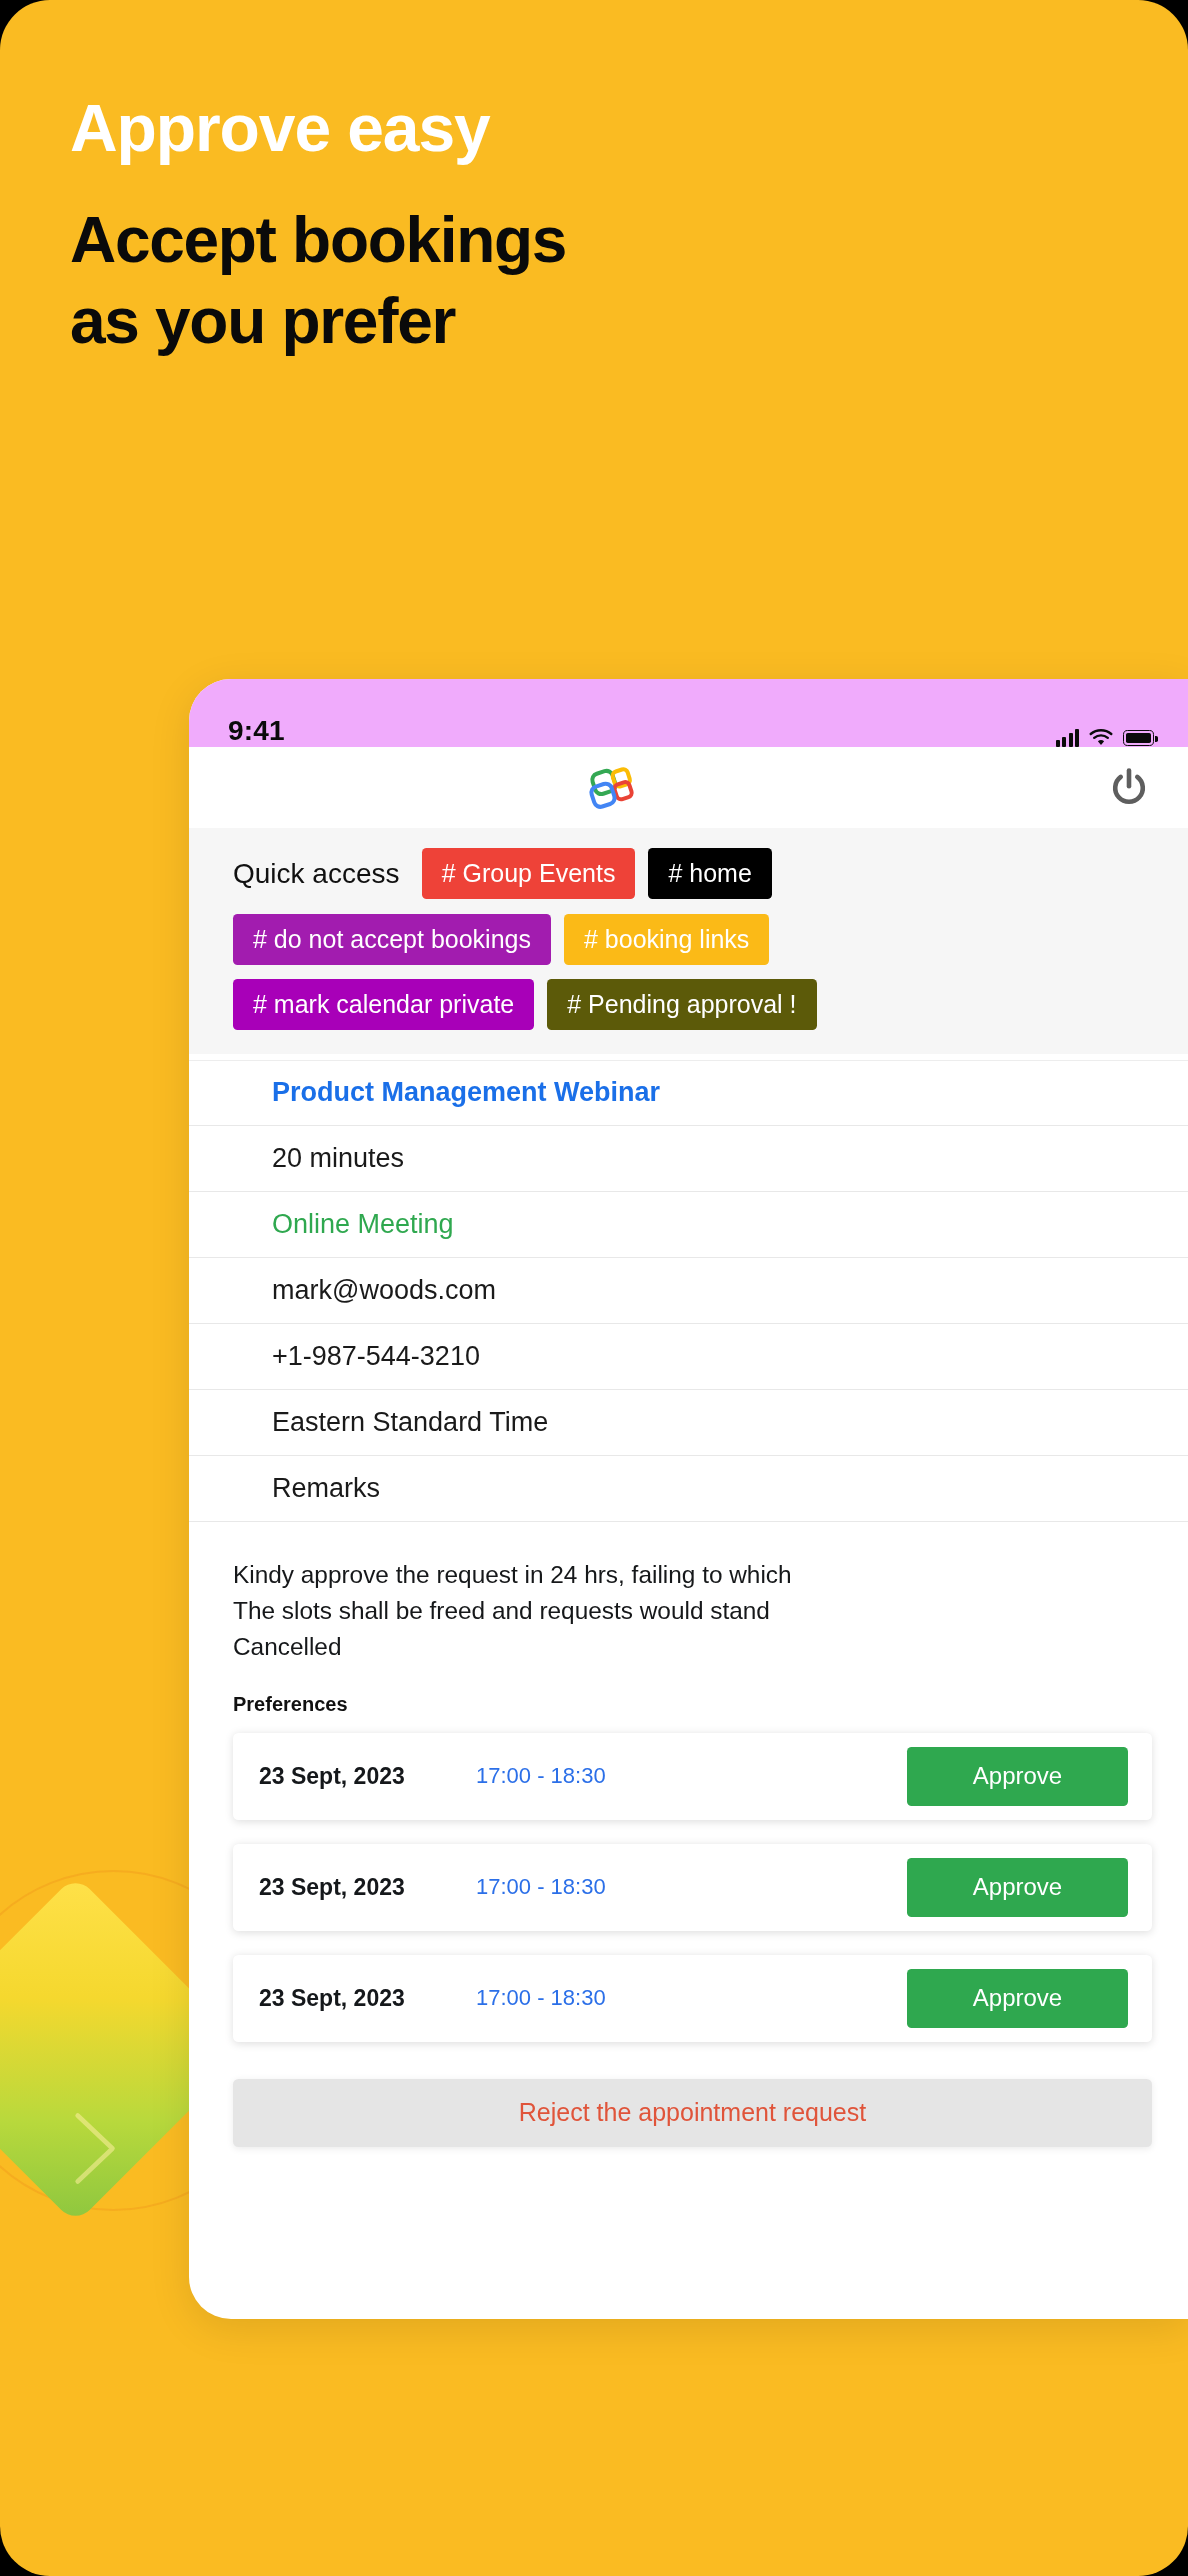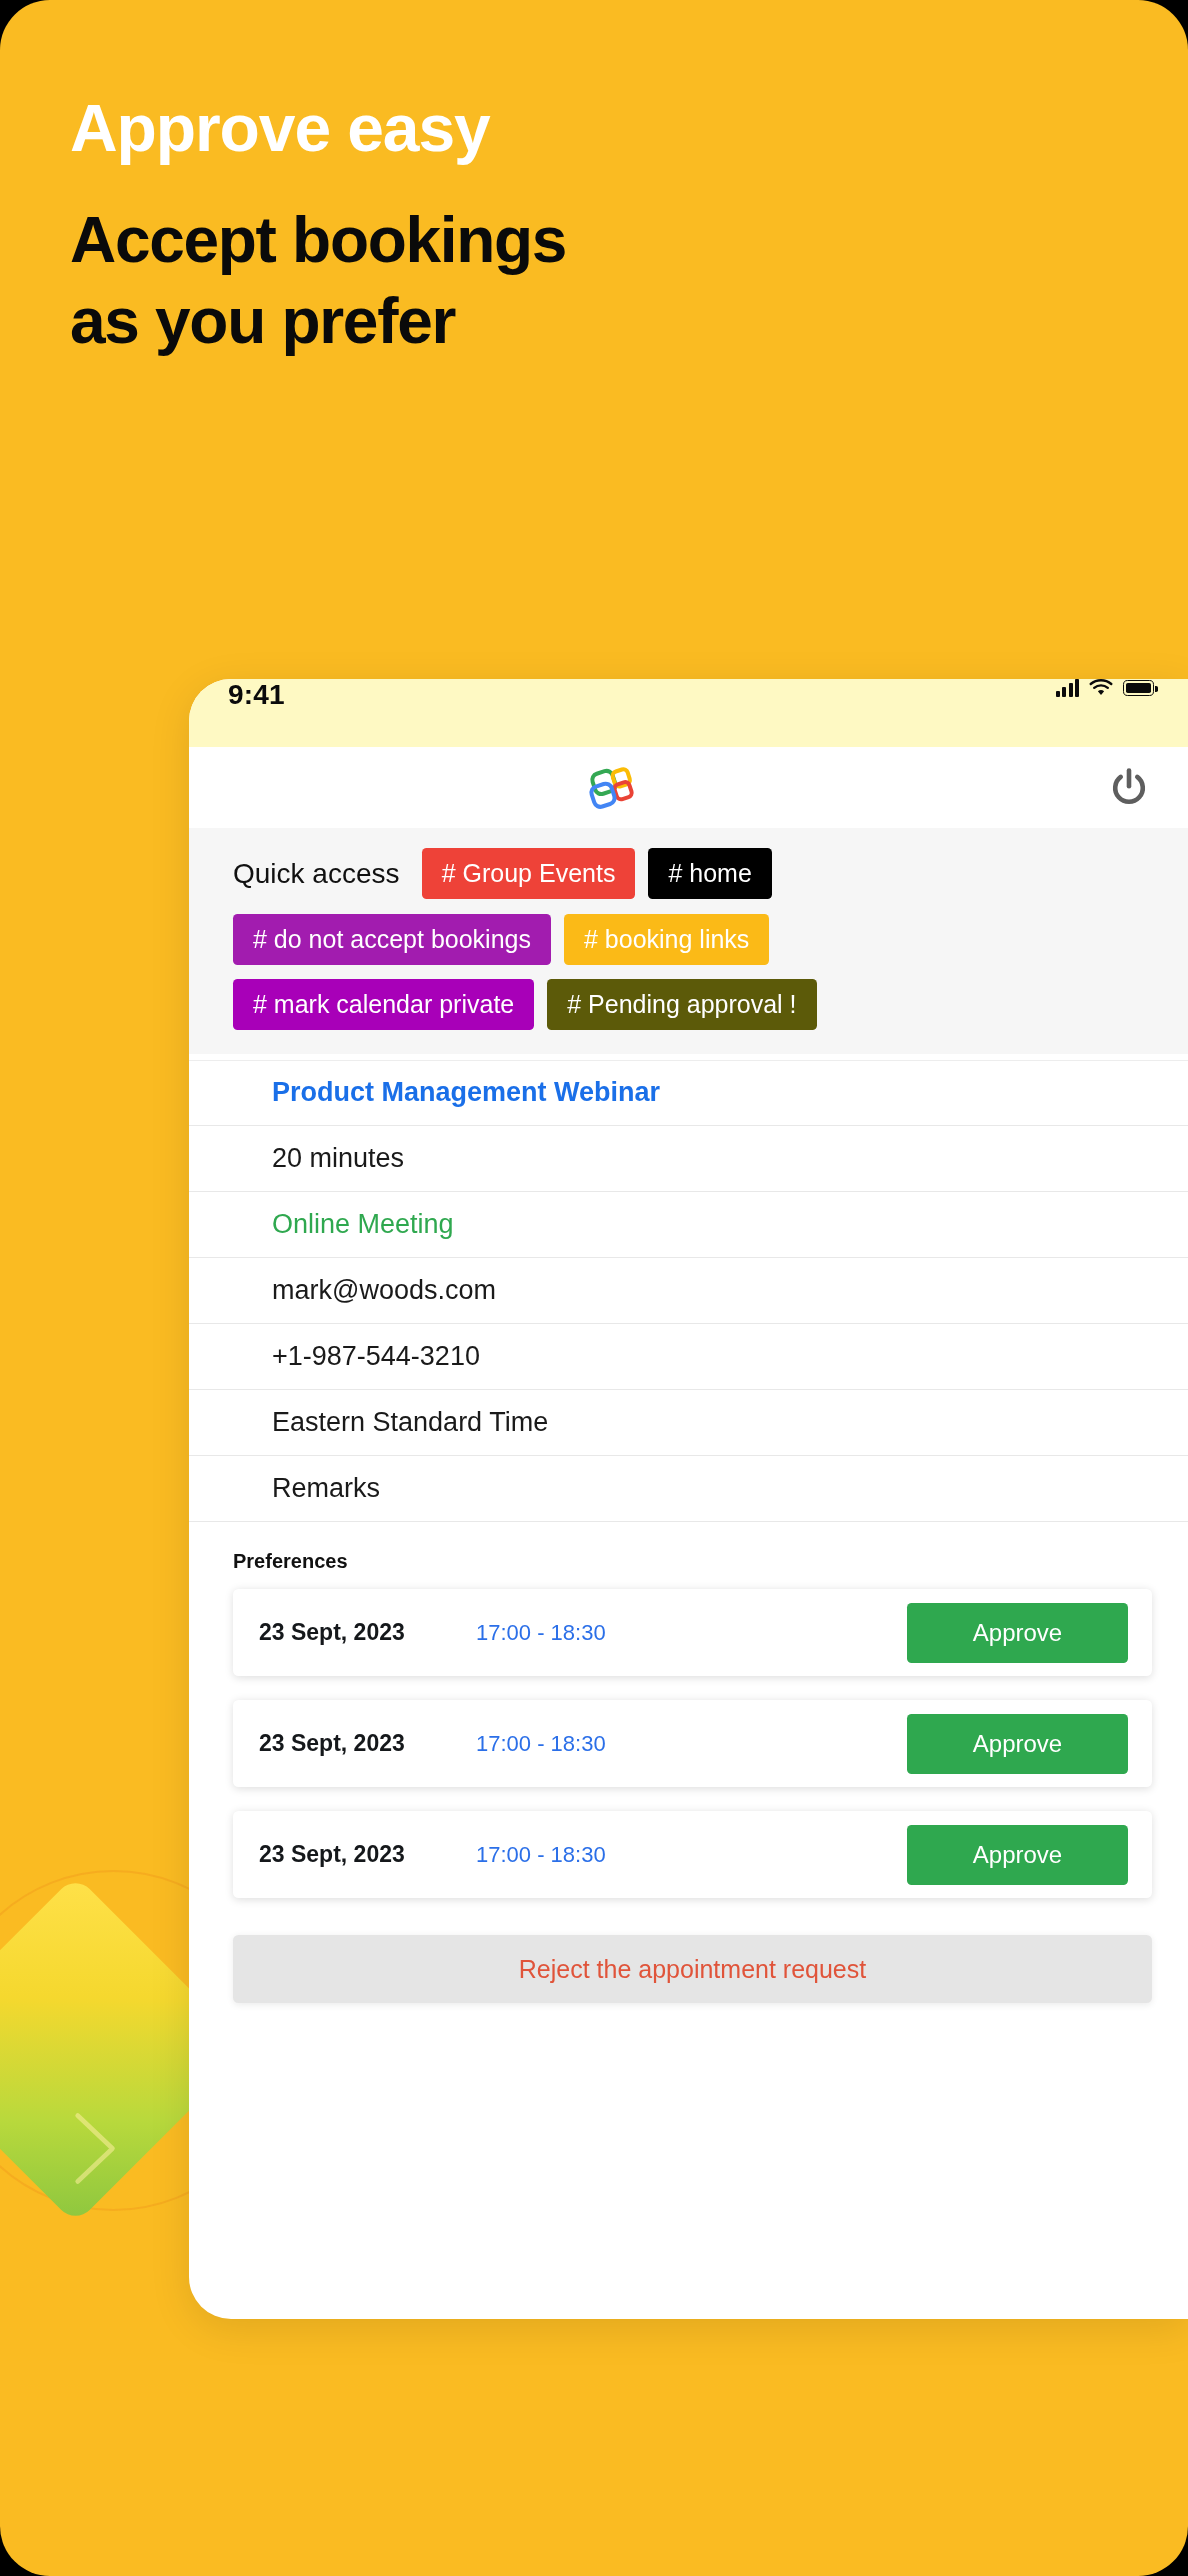--- a/index.html
+++ b/index.html
@@ -79,24 +79,24 @@
   }
   .phone-inner{
     width:100%; height:100%;
     display:flex; flex-direction:column;
   }
 
   
   .statusbar{
     height:68px;
     flex:0 0 68px;
-    display:flex; align-items:flex-start;
+    display:flex; align-items:flex-end;
     justify-content:space-between;
     padding:0 35px 0 39px;
-    background:#fef9c3;
+    background:#f0abfc;
   }
   .sb-time{
     font-size:28px; font-weight:700;
     color:#0B0B0B; letter-spacing:0.2px;
   }
   .sb-icons{ display:flex; align-items:center; gap:10px; }
   .ico-signal{ display:flex; align-items:flex-end; gap:2.8px; height:17.5px; }
   .ico-signal i{ width:3.7px; background:#0B0B0B; border-radius:0.9px; display:block; }
   .ico-signal i:nth-child(1){ height:6.4px;}
   .ico-signal i:nth-child(2){ height:10px;}
@@ -309,20 +309,25 @@
       <div class="details">
         <div class="drow first title">Product Management Webinar</div>
         <div class="drow">20 minutes</div>
         <div class="drow mode">Online Meeting</div>
         <div class="drow">mark@woods.com</div>
         <div class="drow">+1-987-544-3210</div>
         <div class="drow">Eastern Standard Time</div>
         <div class="drow">Remarks</div>
       </div>
 
+      <div class="note">
+        <div>Kindy approve the request in 24 hrs, failing to which</div>
+        <div>The slots shall be freed and requests would stand</div>
+        <div>Cancelled</div>
+      </div>
 
       <div class="prefs-label">Preferences</div>
 
       <div class="pref-list">
         <div class="pref-card">
           <span class="pref-date">23 Sept, 2023</span>
           <span class="pref-time">17:00 - 18:30</span>
           <button class="approve-btn">Approve</button>
         </div>
         <div class="pref-card">

